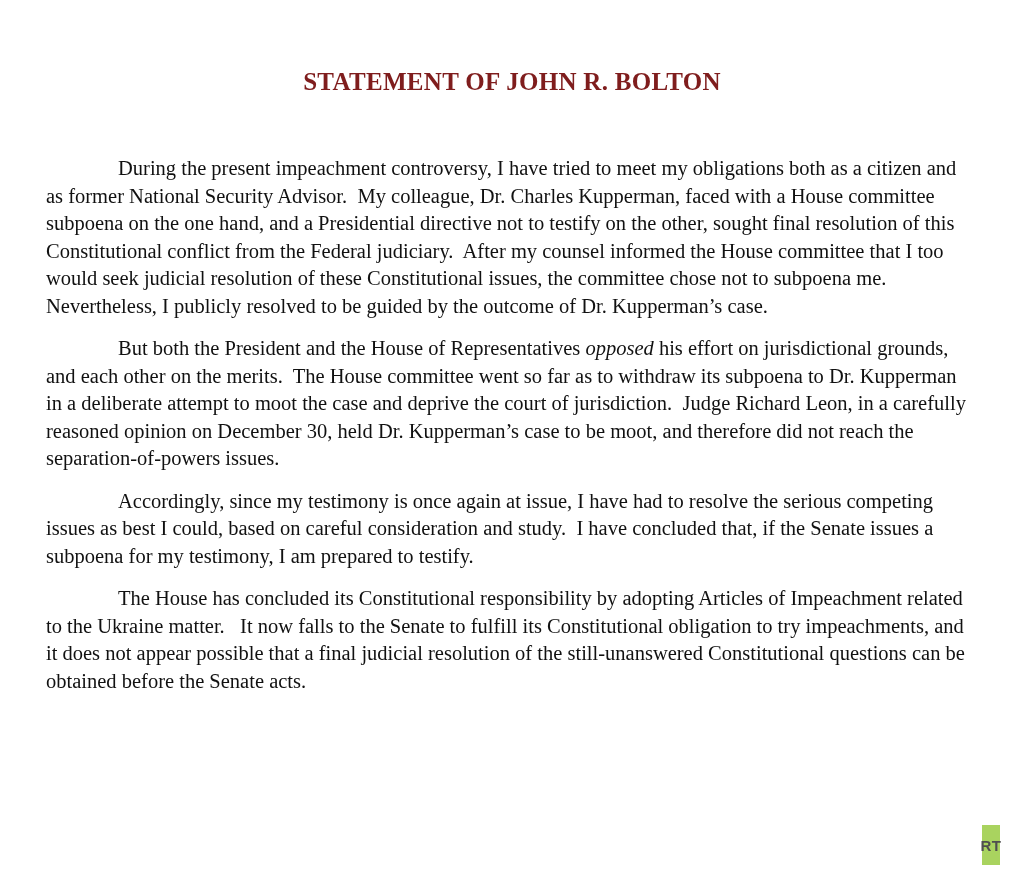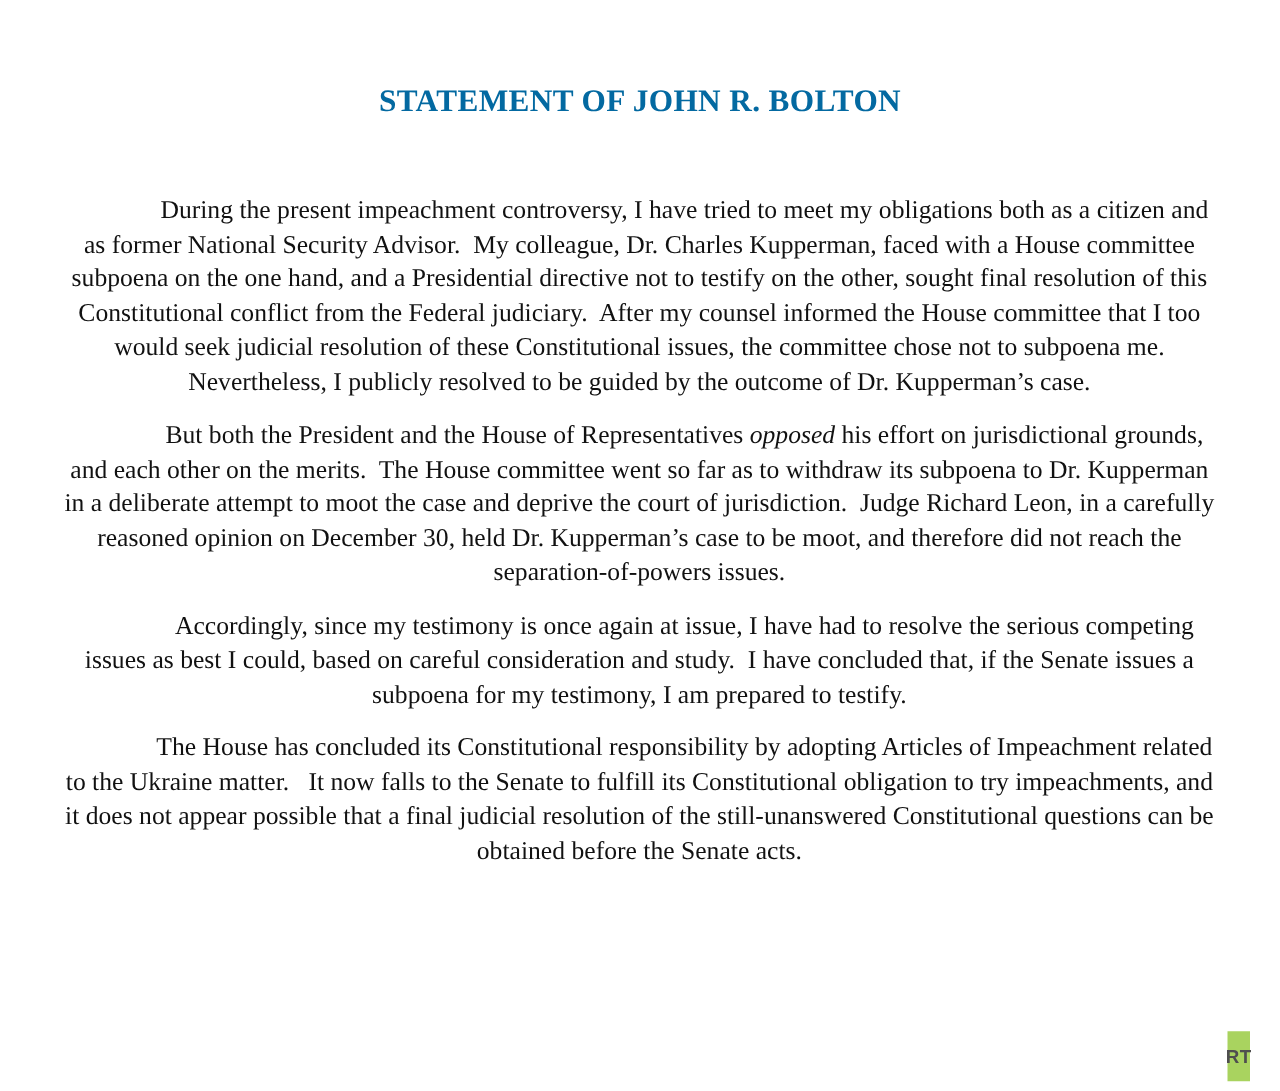--- a/index.html
+++ b/index.html
@@ -17,33 +17,32 @@
     color: #111111;
   }
   .doc-title {
     margin: 0;
     padding-top: 66px;
     text-align: center;
     font-size: 25px;
     line-height: 31px;
     font-weight: bold;
     letter-spacing: 0.3px;
-    color: #0369a1;
+    color: #7f1d1d;
   }
   .doc-date {
     margin: 62px 0 0 46px;
     font-size: 20.5px;
     line-height: 27px;
   }
   .doc-body {
     margin: 58px 45px 0 46px;
     width: 931px;
     font-size: 20.5px;
     line-height: 27.5px;
-    text-align: center;
   }
   .doc-body p {
     margin: 0 0 15px 0;
     text-indent: 72px;
     white-space: pre-wrap;
   }
   .doc-body em {
     font-style: italic;
   }
   .rt-logo {

